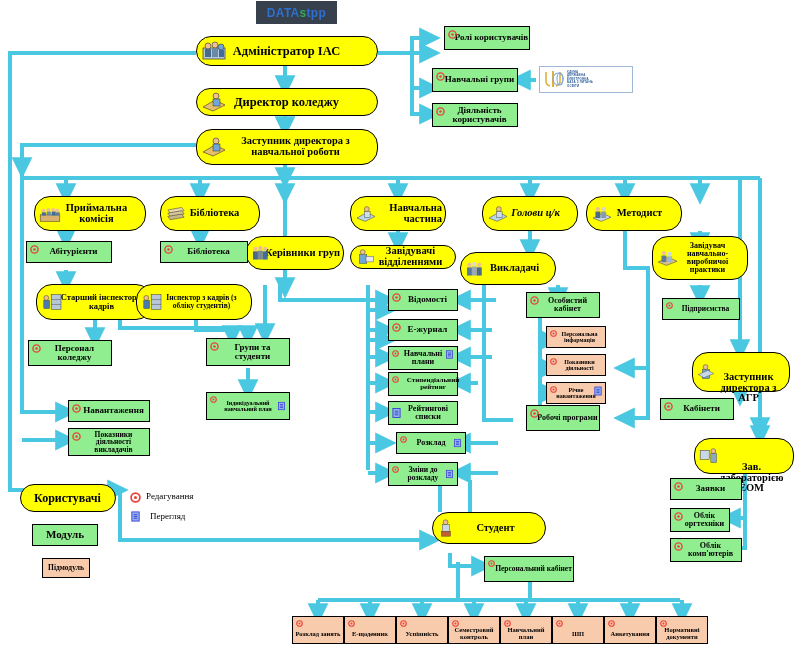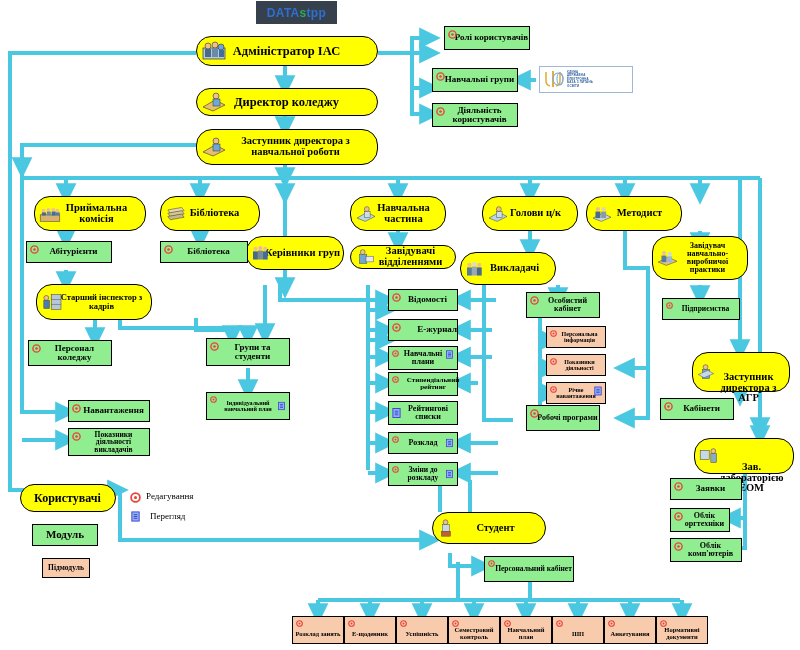--- a/index.html
+++ b/index.html
@@ -279,33 +279,33 @@
     </svg>
     <span class="lbl" style="padding-left:16px;">Керівники груп</span>
   </div>
 
   <div class="node actor" style="left:350px;top:196px;width:96px;height:35px;">
     <svg class="pic sm" viewBox="0 0 26 22">
       <path d="M2,16 L14,9 L24,14 L12,20 z" fill="#b8d8e8" stroke="#333" stroke-width=".6"></path>
       <circle cx="14" cy="5" r="3" fill="#f0c090" stroke="#333" stroke-width=".6"></circle>
       <rect x="11" y="8" width="7" height="7" fill="#d0dde8" stroke="#333" stroke-width=".5"></rect>
     </svg>
-    <span class="lbl" style="padding-left:12px;">Навчальна частина</span>
+    <span class="lbl" style="padding-left:12px;text-align:right;">Навчальна частина</span>
   </div>
 
   <div class="node actor" style="left:350px;top:245px;width:106px;height:24px;">
     <svg class="pic sm" viewBox="0 0 26 22">
       <circle cx="9" cy="5" r="3" fill="#f0c090" stroke="#333" stroke-width=".6"></circle>
       <rect x="5" y="8" width="9" height="11" fill="#6fa8d8" stroke="#333" stroke-width=".5"></rect>
       <rect x="13" y="10" width="9" height="7" fill="#e8e8f0" stroke="#333" stroke-width=".5"></rect>
     </svg>
     <span class="lbl" style="padding-left:16px;">Завідувачі відділеннями</span>
   </div>
 
-  <div class="node actor" style="left:482px;top:196px;width:96px;height:35px;">
+  <div class="node actor" style="left:482px;top:196px;width:96px;height:35px;font-style:italic;">
     <svg class="pic sm" viewBox="0 0 26 22">
       <path d="M2,16 L14,9 L24,14 L12,20 z" fill="#b8d8e8" stroke="#333" stroke-width=".6"></path>
       <circle cx="14" cy="5" r="3" fill="#f0c090" stroke="#333" stroke-width=".6"></circle>
       <rect x="11" y="8" width="7" height="7" fill="#d0dde8" stroke="#333" stroke-width=".5"></rect>
     </svg>
     <span class="lbl" style="padding-left:12px;">Голови ц/к</span>
   </div>
 
   <div class="node actor" style="left:460px;top:252px;width:96px;height:33px;">
     <svg class="pic sm" viewBox="0 0 26 22">
@@ -363,20 +363,30 @@
     <svg class="pic sm" viewBox="0 0 26 22">
       <rect x="12" y="2" width="12" height="18" fill="#b8c8d8" stroke="#333" stroke-width=".6"></rect>
       <line x1="12" y1="8" x2="24" y2="8" stroke="#333" stroke-width=".5"></line>
       <line x1="12" y1="14" x2="24" y2="14" stroke="#333" stroke-width=".5"></line>
       <circle cx="6" cy="6" r="3" fill="#f0c090" stroke="#333" stroke-width=".6"></circle>
       <rect x="3" y="9" width="7" height="10" fill="#4a7ab0" stroke="#333" stroke-width=".5"></rect>
     </svg>
     <span class="lbl" style="padding-left:16px;font-size:8.5px;">Старший інспектор з кадрів</span>
   </div>
 
+  <div class="node actor" style="left:136px;top:284px;width:116px;height:36px;">
+    <svg class="pic sm" viewBox="0 0 26 22">
+      <rect x="12" y="2" width="12" height="18" fill="#b8c8d8" stroke="#333" stroke-width=".6"></rect>
+      <line x1="12" y1="8" x2="24" y2="8" stroke="#333" stroke-width=".5"></line>
+      <line x1="12" y1="14" x2="24" y2="14" stroke="#333" stroke-width=".5"></line>
+      <circle cx="6" cy="6" r="3" fill="#f0c090" stroke="#333" stroke-width=".6"></circle>
+      <rect x="3" y="9" width="7" height="10" fill="#4a7ab0" stroke="#333" stroke-width=".5"></rect>
+    </svg>
+    <span class="lbl" style="padding-left:16px;font-size:7.5px;">Інспектор з кадрів (з обліку студентів)</span>
+  </div>
 
   <div class="node actor" style="left:432px;top:512px;width:114px;height:32px;">
     <svg class="pic sm" viewBox="0 0 26 22">
       <circle cx="10" cy="4" r="3" fill="#f0c090" stroke="#333" stroke-width=".6"></circle>
       <rect x="6" y="7" width="9" height="9" fill="#c8d8e8" stroke="#333" stroke-width=".5"></rect>
       <rect x="5" y="15" width="11" height="6" fill="#c06030" stroke="#333" stroke-width=".5"></rect>
     </svg>
     <span class="lbl" style="padding-left:14px;">Студент</span>
   </div>
 
@@ -467,21 +477,21 @@
   </div>
 
   <div class="node module" style="left:388px;top:289px;width:70px;height:22px;">
     <svg class="ic edit" viewBox="0 0 10 10">
         <circle cx="5" cy="5" r="4" fill="none" stroke="#e8443a" stroke-width="1.6"></circle>
         <circle cx="5" cy="5" r="1.4" fill="#e8443a"></circle>
       </svg>
     <span class="lbl" style="padding-left:9px;">Відомості</span>
   </div>
 
-  <div class="node module" style="left:388px;top:319px;width:70px;height:22px;justify-content:flex-end;">
+  <div class="node module" style="left:388px;top:319px;width:70px;height:22px;">
     <svg class="ic edit" viewBox="0 0 10 10">
         <circle cx="5" cy="5" r="4" fill="none" stroke="#e8443a" stroke-width="1.6"></circle>
         <circle cx="5" cy="5" r="1.4" fill="#e8443a"></circle>
       </svg>
     <span class="lbl" style="padding-left:9px;">Е-журнал</span>
   </div>
 
   <div class="node module" style="left:388px;top:346px;width:70px;height:24px;">
     <svg class="ic edit small" viewBox="0 0 10 10">
         <circle cx="5" cy="5" r="4" fill="none" stroke="#e8443a" stroke-width="1.6"></circle>
@@ -507,21 +517,21 @@
   <div class="node module" style="left:388px;top:401px;width:70px;height:24px;">
     <svg class="ic" style="left:3px;top:50%;transform:translateY(-50%);width:9px;height:11px;" viewBox="0 0 10 12">
         <rect x="1" y="1" width="8" height="10" fill="#8fb4f0" stroke="#3b3bd4" stroke-width="1"></rect>
         <line x1="3" y1="4" x2="7" y2="4" stroke="#3b3bd4"></line>
         <line x1="3" y1="6" x2="7" y2="6" stroke="#3b3bd4"></line>
         <line x1="3" y1="8" x2="7" y2="8" stroke="#3b3bd4"></line>
       </svg>
     <span class="lbl" style="padding-left:10px;font-size:8px;">Рейтингові списки</span>
   </div>
 
-  <div class="node module" style="left:388px;top:432px;width:70px;height:22px;">
+  <div class="node module" style="left:396px;top:432px;width:70px;height:22px;">
     <svg class="ic edit small" viewBox="0 0 10 10">
         <circle cx="5" cy="5" r="4" fill="none" stroke="#e8443a" stroke-width="1.6"></circle>
         <circle cx="5" cy="5" r="1.4" fill="#e8443a"></circle>
       </svg>
     <svg class="ic view" viewBox="0 0 10 12">
         <rect x="1" y="1" width="8" height="10" fill="#8fb4f0" stroke="#3b3bd4" stroke-width="1"></rect>
         <line x1="3" y1="4" x2="7" y2="4" stroke="#3b3bd4"></line>
         <line x1="3" y1="6" x2="7" y2="6" stroke="#3b3bd4"></line>
         <line x1="3" y1="8" x2="7" y2="8" stroke="#3b3bd4"></line>
       </svg>

